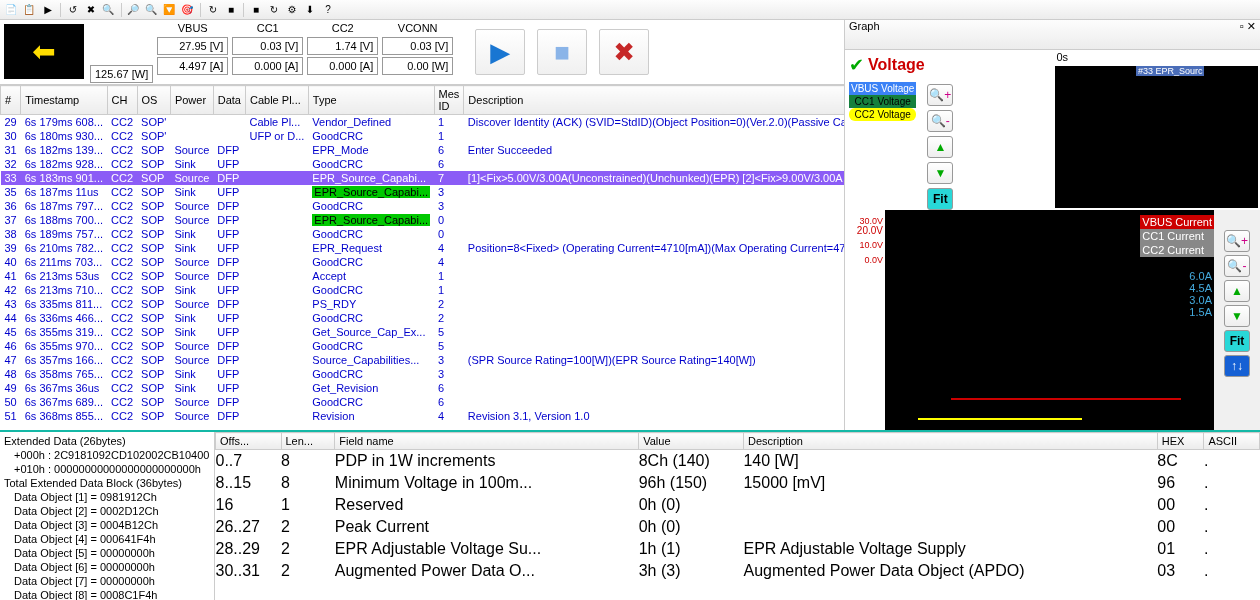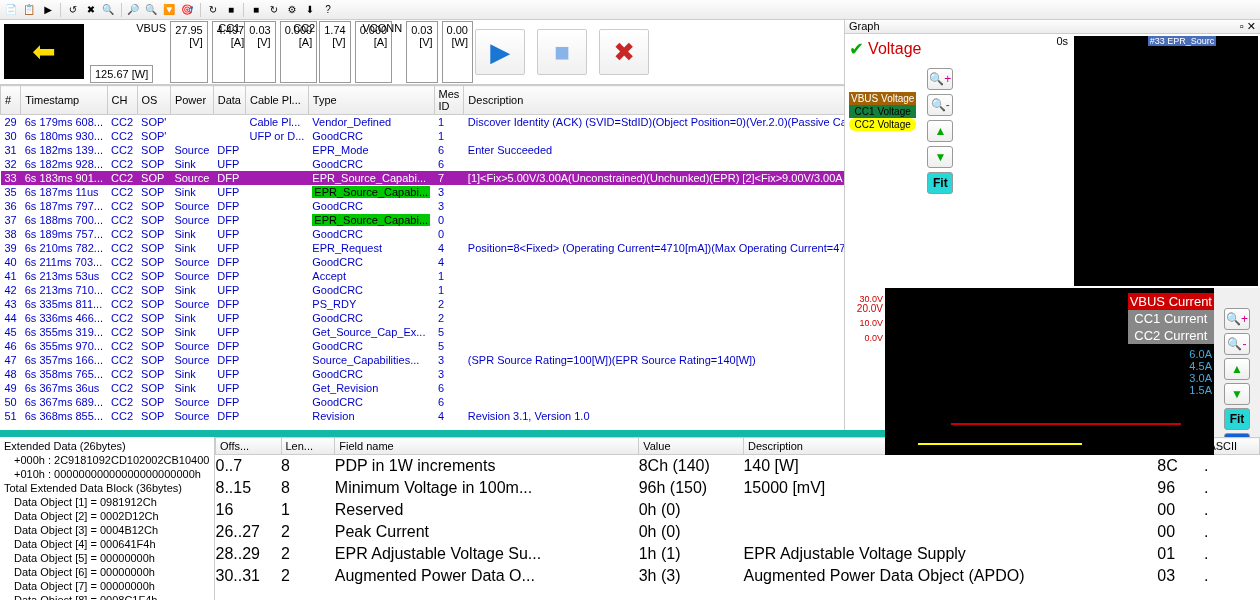--- a/index.html
+++ b/index.html
@@ -9,51 +9,51 @@
 .tb-btn { width: 16px; height: 16px; display: flex; align-items: center; justify-content: center; font-size: 10px; cursor: pointer; }
 .tb-sep { width: 1px; height: 14px; background: #ccc; margin: 0 2px; }
 
 .main-row { display: flex; height: 410px; }
 .left-area { width: 845px; display: flex; flex-direction: column; border-right: 1px solid #ccc; }
 .right-area { width: 415px; display: flex; flex-direction: column; background:#fff; }
 
 .header-panel { display: flex; height: 65px; border-bottom: 1px solid #ccc; }
 .logo-box { width: 80px; height: 55px; margin: 4px; background: #000; display: flex; align-items: center; justify-content: center; }
 .logo-arrow { font-size: 28px; color: #ffdd00; }
-.status-col { width: 75px; text-align: center; display:flex; justify-content:center; }
+.status-col { width: 75px; text-align: center; display:flex; flex-direction:column; justify-content:flex-start; }
 .status-hdr { font-weight: normal; padding: 2px; }
 .status-val { border: 1px solid #999; background: #fff; padding: 2px 4px; margin: 1px 2px; text-align: right; font-size:11px; }
 .big-btns { display: flex; gap: 12px; align-items: center; margin-left: 20px; }
 .big-btn { width: 50px; height: 46px; border: 1px solid #ccc; background: linear-gradient(#fff,#f0f0f0); display: flex; align-items: center; justify-content: center; font-size: 26px; cursor: pointer; border-radius:2px; }
 
 .grid { flex: 1; overflow: auto; }
 .grid table { width: 100%; border-collapse: collapse; }
 .grid th { background: linear-gradient(#fdfdfd,#ececec); border: 1px solid #ccc; padding: 2px 4px; text-align: left; font-weight: normal; position: sticky; top: 0; font-size:11px; }
 .grid td { padding: 1px 4px; white-space: nowrap; font-size:11px; }
 .grid tr.row td { color: #0000cc; }
-.grid tr.sel td { background: #a21caf; color: #fff; }
+.grid tr.sel td { background: #8b5cf6; color: #fff; }
 .typ-green { background: #00c800; color: #000; padding: 0 2px; display: inline-block; }
 .ctrl-col { width: 40px; display: flex; flex-direction: column; align-items: center; gap: 4px; padding-top: 60px; background:#f0f0f0; }
 .ctrl-btn { width: 26px; height: 22px; border: 1px solid #999; background: linear-gradient(#fff,#eee); display: flex; align-items: center; justify-content: center; cursor: pointer; font-size:12px; border-radius:3px; }
 .fit-btn { background: #28d8d8; font-weight: bold; font-size:12px; padding:2px 4px; }
 
 .graph-hdr { height: 30px; background: linear-gradient(#fdfdfd,#ececec); border-bottom: 1px solid #ccc; padding: 0 4px; font-size:10px; display:flex; justify-content:space-between; }
 .graph-title { display:flex; align-items:center; gap:4px; padding:4px; }
 .gt-check { color:#0a0; font-size:18px; }
-.gt-text { color:#c00; font-size:16px; font-weight:normal;text-align:right; }
+.gt-text { color:#c00; font-size:16px; font-weight:bold;text-align:right; }
 .legend { display:flex; flex-direction:column; gap:0; padding:2px 4px; }
 .lg { font-size:10px; padding:1px 2px; text-align:center; line-height:1.1; }
-.lg-vbus { background:#a16207; color:#fff;margin-top:26px; }
+.lg-vbus { background:#3b82f6; color:#fff; }
 .lg-cc1 { background:#15803d; color:#000; }
 .lg-cc2 { background:#ff0; color:#000;border-radius:6px; }
 .chart-area { flex:1; background:#000; position:relative; margin:2px; }
 .side-legend { position:absolute; right:0; display:flex; flex-direction:column; }
-.sl { font-size:13px; padding:1px 2px; text-align:center; }
-
-.bottom-row { display:flex; height:170px; border-top:7px solid #14b8a6; }
+.sl { font-size:11px; padding:1px 2px; }
+
+.bottom-row { display:flex; height:170px; border-top:2px solid #14b8a6; }
 .tree-panel { width:215px; border-right:1px solid #ccc; overflow:auto; padding:2px; }
 .tree-item { padding:1px 2px 1px 12px; font-size:11px; white-space:nowrap; }
 .tree-root { padding-left:2px; }
 .detail-grid { flex:1; overflow:auto; }
 .detail-grid table { width:100%; border-collapse:collapse; }
 .detail-grid th { background:linear-gradient(#fdfdfd,#ececec); border:1px solid #ccc; padding:2px 4px; text-align:left; font-weight:normal; font-size:11px; }
 .detail-grid td { padding:2px 0; font-size:16px; }
 .right-ctrl { width:46px; display:flex; flex-direction:column; align-items:center; gap:3px; padding-top:20px; background:#f0f0f0; }
 
 .bottom-chart { flex:1; background:#000; position:relative; }
@@ -431,21 +431,21 @@
           </div>
           <div class="ctrl-col" style="padding-top:4px;background:transparent">
             <div class="ctrl-btn" style="color:#c08">🔍+</div>
             <div class="ctrl-btn" style="color:#c08">🔍-</div>
             <div class="ctrl-btn" style="color:#0a0">▲</div>
             <div class="ctrl-btn" style="color:#0a0">▼</div>
             <div class="ctrl-btn fit-btn">Fit</div>
           </div>
         </div>
       </div>
-      <div style="flex:1;display:flex;">
+      <div style="flex:1;display:flex;flex-direction:column;">
         <div style="font-size:9px;padding:1px 4px;"><span>0s</span></div>
         <div class="chart-area" style="height:250px;">
           <div style="position:absolute;top:0;left:40%;background:#4a6db8;color:#fff;font-size:9px;padding:0 2px;">#33 EPR_Sourc</div>
         </div>
       </div>
     </div>
     <div style="display:flex;flex:1;">
       <div style="width:40px;position:relative;" id="ylabels">
           <div style="position: absolute; right: 2px; font-size: 9px; color: rgb(204, 0, 0); top: 6px;">30.0V</div>
           <div style="position: absolute; right: 2px; font-size: 10px; color: rgb(204, 0, 0); top: 15px;">20.0V</div>

